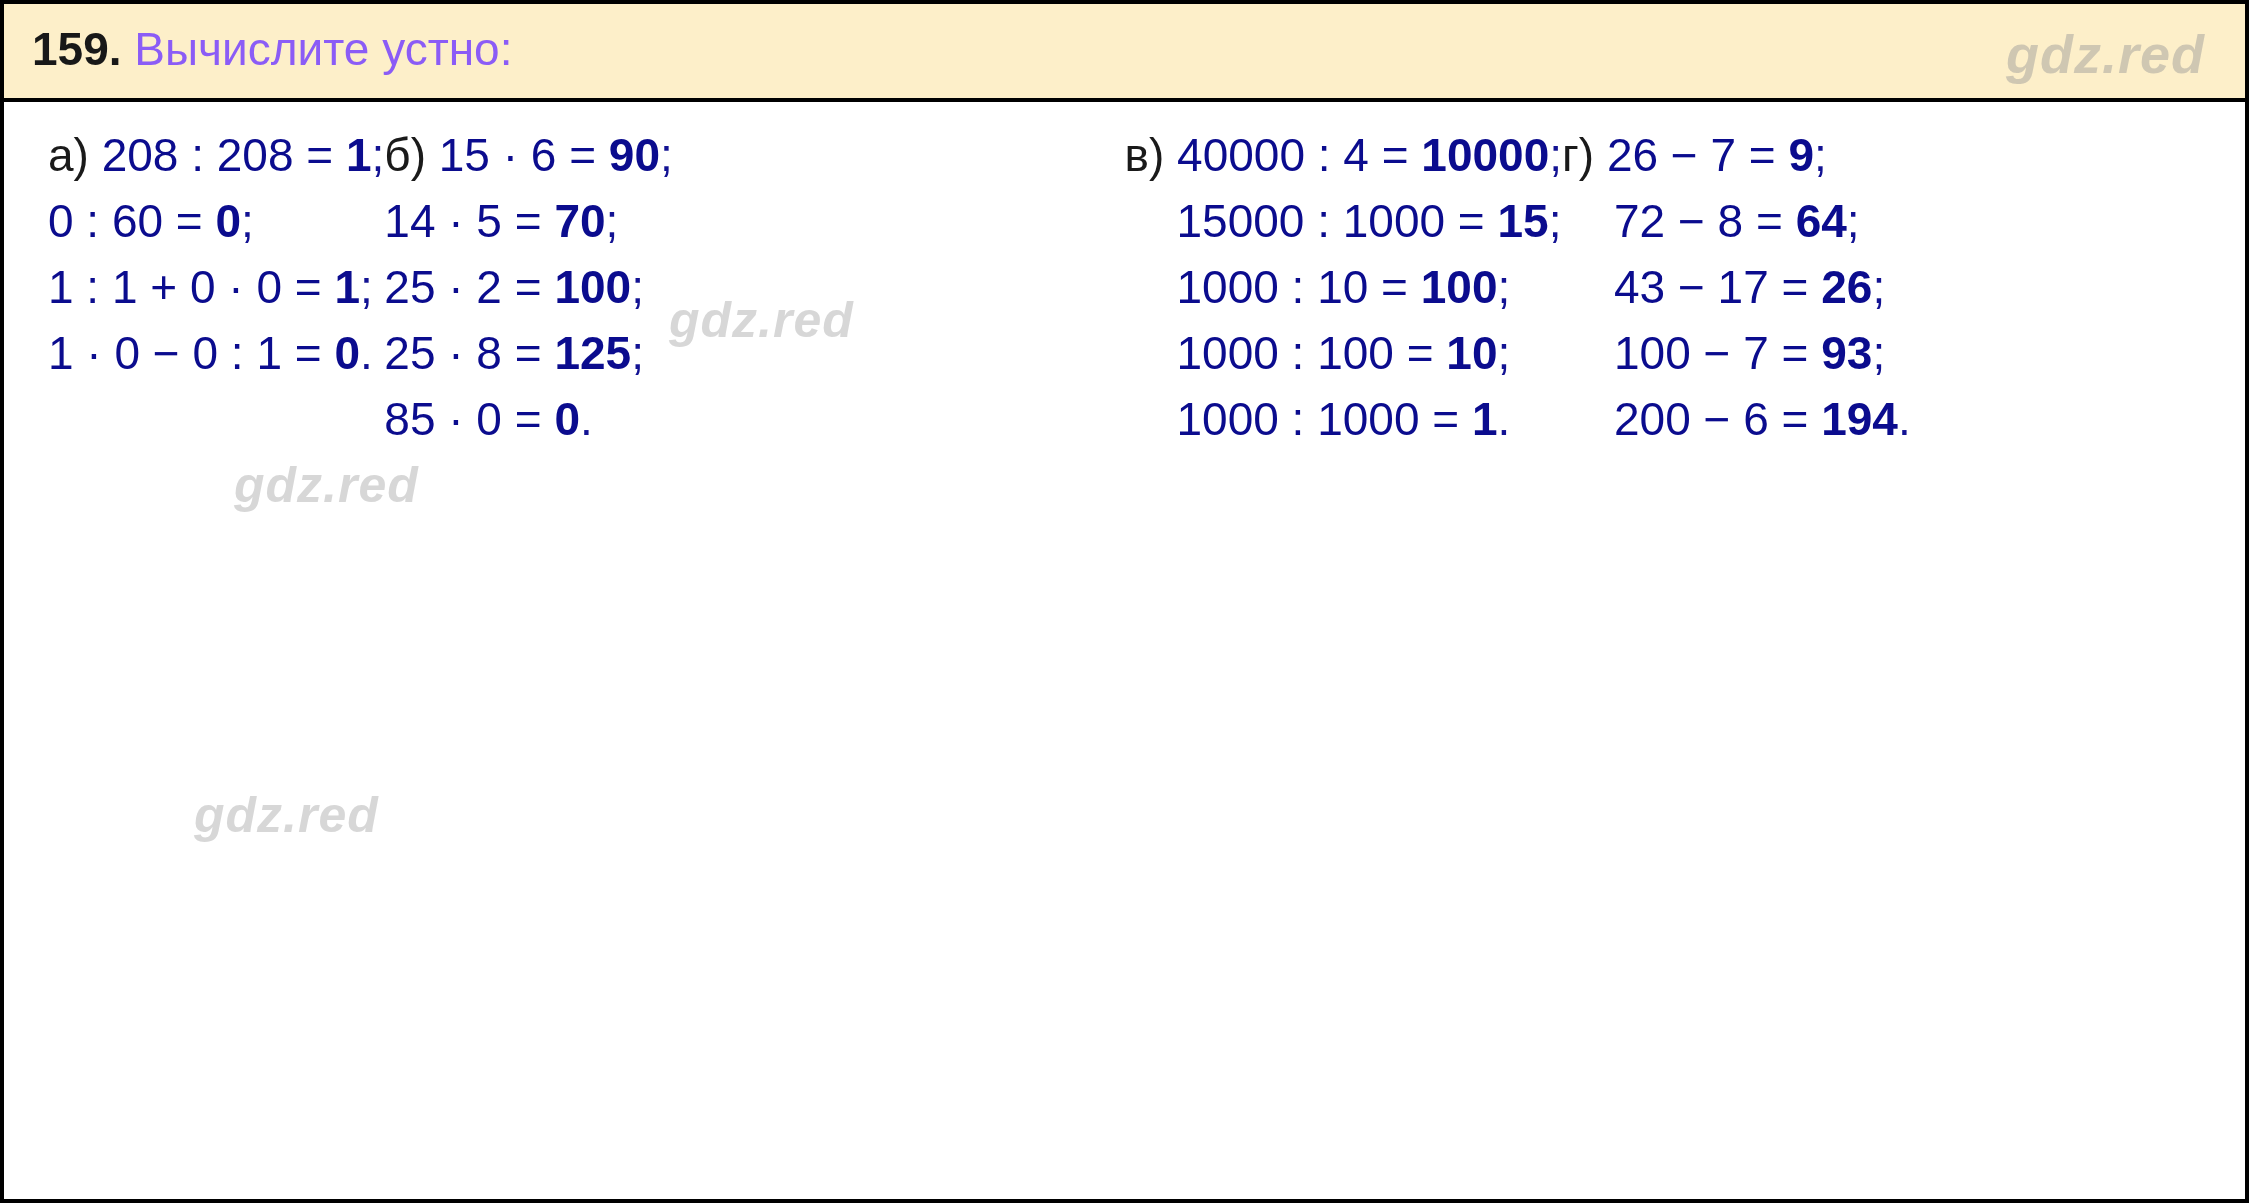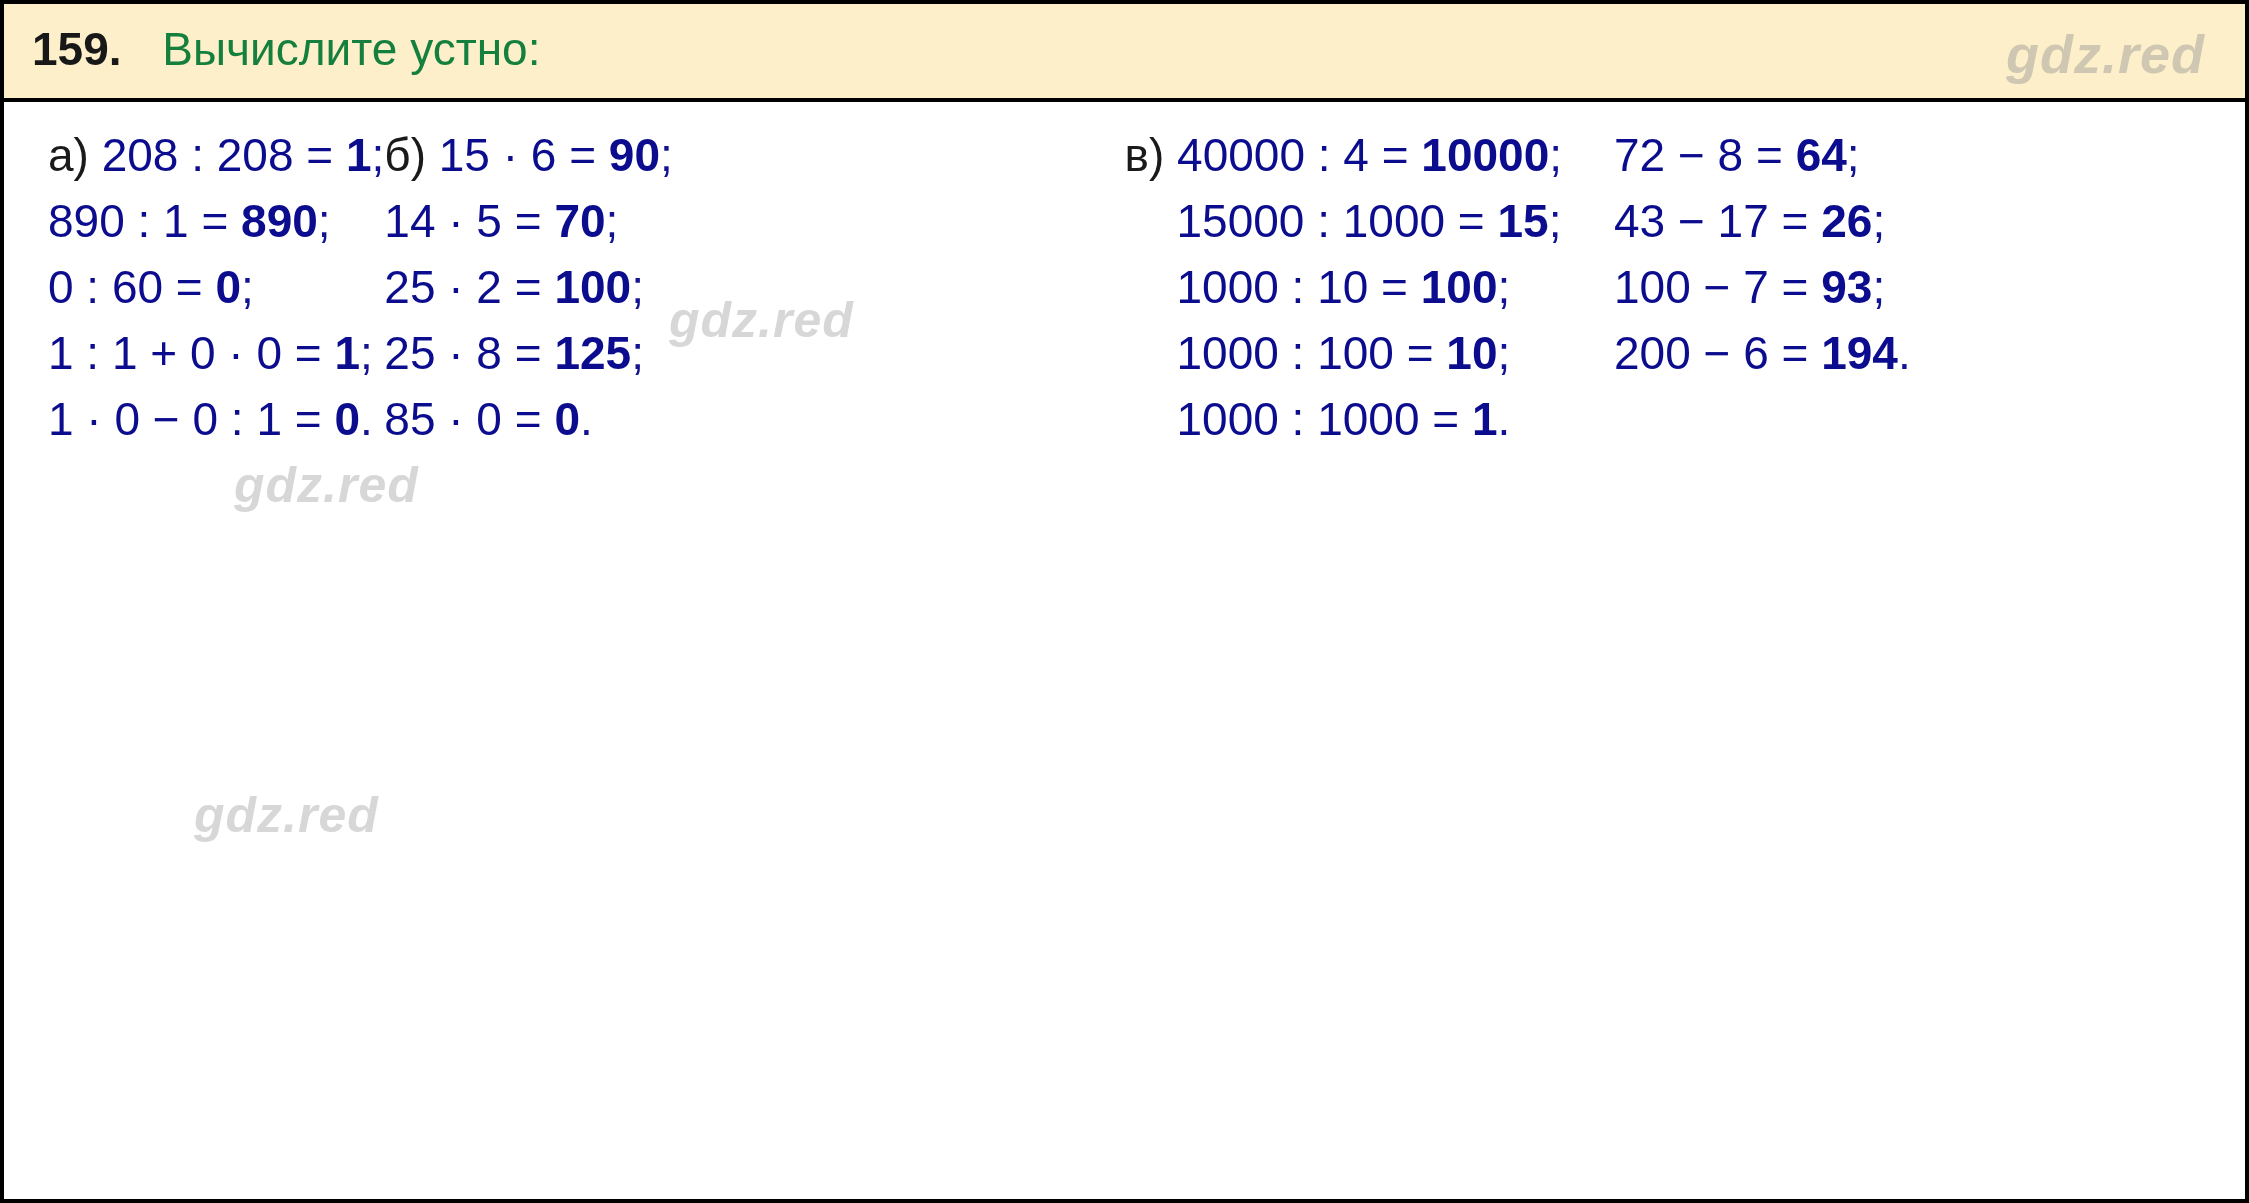--- a/index.html
+++ b/index.html
@@ -24,23 +24,22 @@
     padding: 14px 28px 18px 28px;
     font-size: 46px;
     color: #181818;
     position: relative;
   }
   .header .task-no {
     color: #181818;
     font-weight: 700;
   }
   .header .task-title {
-    color: #15803d;
+    color: #8b5cf6;
     font-weight: 500;
-    margin-left: 28px;
   }
   .wm {
     position: absolute;
     font-size: 50px;
     font-weight: 600;
     color: rgba(130,130,130,0.32);
     letter-spacing: 1px;
     pointer-events: none;
     user-select: none;
     white-space: nowrap;
@@ -113,23 +112,20 @@
     <div class="columns">
 
       <div class="col">
 
         <div class="group">
           <div class="line">
             <span class="label">а)</span>
             <span class="expr">208 : 208 = </span><span class="answer">1</span><span class="punct">;</span>
           </div>
           <div class="line">
-            <span class="expr">890 : 1 = </span><span class="answer">890</span><span class="punct">;</span>
-          </div>
-          <div class="line">
             <span class="expr">0 : 60 = </span><span class="answer">0</span><span class="punct">;</span>
           </div>
           <div class="line">
             <span class="expr">1 : 1 + 0 · 0 = </span><span class="answer">1</span><span class="punct">;</span>
           </div>
           <div class="line">
             <span class="expr">1 · 0 − 0 : 1 = </span><span class="answer">0</span><span class="punct">.</span>
           </div>
         </div>
 
@@ -169,20 +165,24 @@
           </div>
           <div class="line indent">
             <span class="expr">1000 : 100 = </span><span class="answer">10</span><span class="punct">;</span>
           </div>
           <div class="line indent">
             <span class="expr">1000 : 1000 = </span><span class="answer">1</span><span class="punct">.</span>
           </div>
         </div>
 
         <div class="group">
+          <div class="line">
+            <span class="label">г)</span>
+            <span class="expr">26 − 7 = </span><span class="answer">9</span><span class="punct">;</span>
+          </div>
           <div class="line indent">
             <span class="expr">72 − 8 = </span><span class="answer">64</span><span class="punct">;</span>
           </div>
           <div class="line indent">
             <span class="expr">43 − 17 = </span><span class="answer">26</span><span class="punct">;</span>
           </div>
           <div class="line indent">
             <span class="expr">100 − 7 = </span><span class="answer">93</span><span class="punct">;</span>
           </div>
           <div class="line indent">

